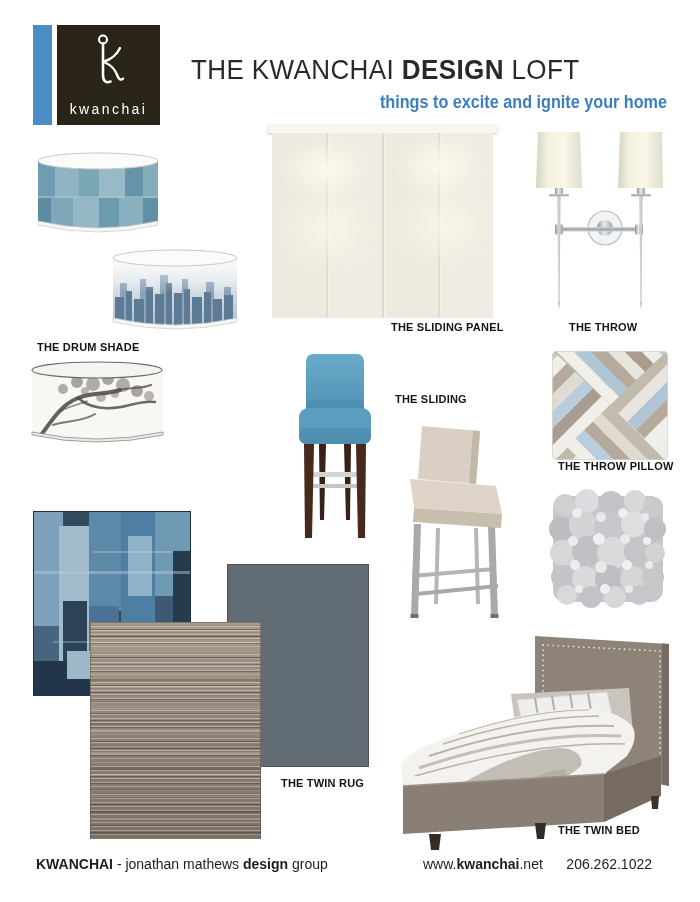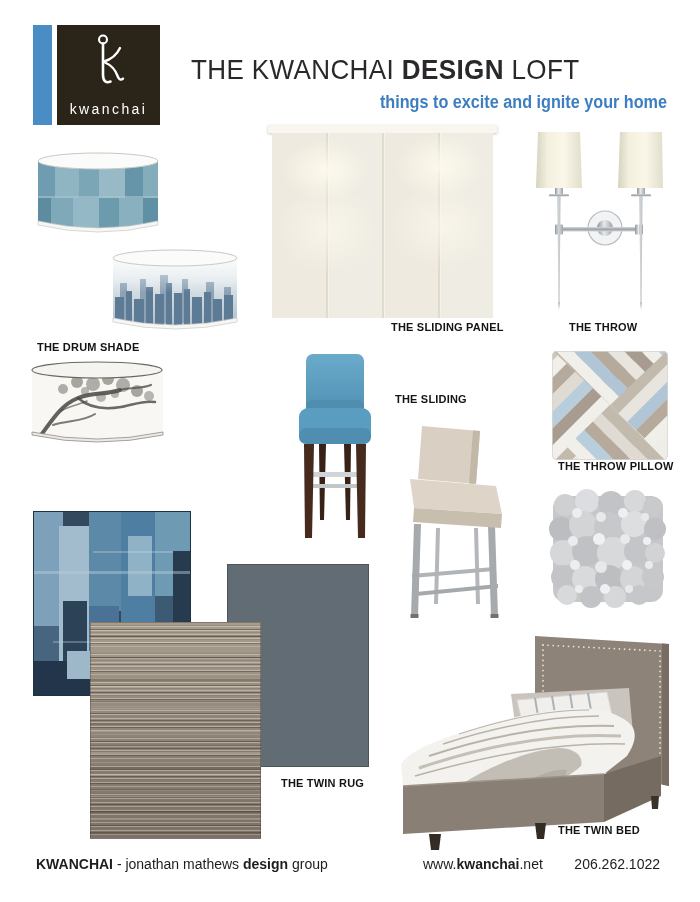--- a/index.html
+++ b/index.html
@@ -66,21 +66,21 @@
   .rug-blue{left:33px;top:511px;width:158px;height:185px;z-index:1;}
 
   
   .pillow-ruffle{left:549px;top:491px;width:118px;height:115px;overflow:visible;}
 
   
   .footer{top:856px;font-size:14px;color:#1e1c1d;white-space:nowrap;}
   .footer b{font-weight:700;}
   .f-left{left:36px;}
   .f-mid{left:399px;margin-left:24px;}
-  .f-right{right:40px;}
+  .f-right{right:48px;}
 </style>
 </head>
 <body>
 
 <div class="page">
 
   <div class="abs logo-bar"></div>
   <div class="abs logo-box">
     <svg class="logo-k" width="36" height="58" viewBox="0 0 36 58">
       <g fill="none" stroke="#ffffff" stroke-linecap="round">

